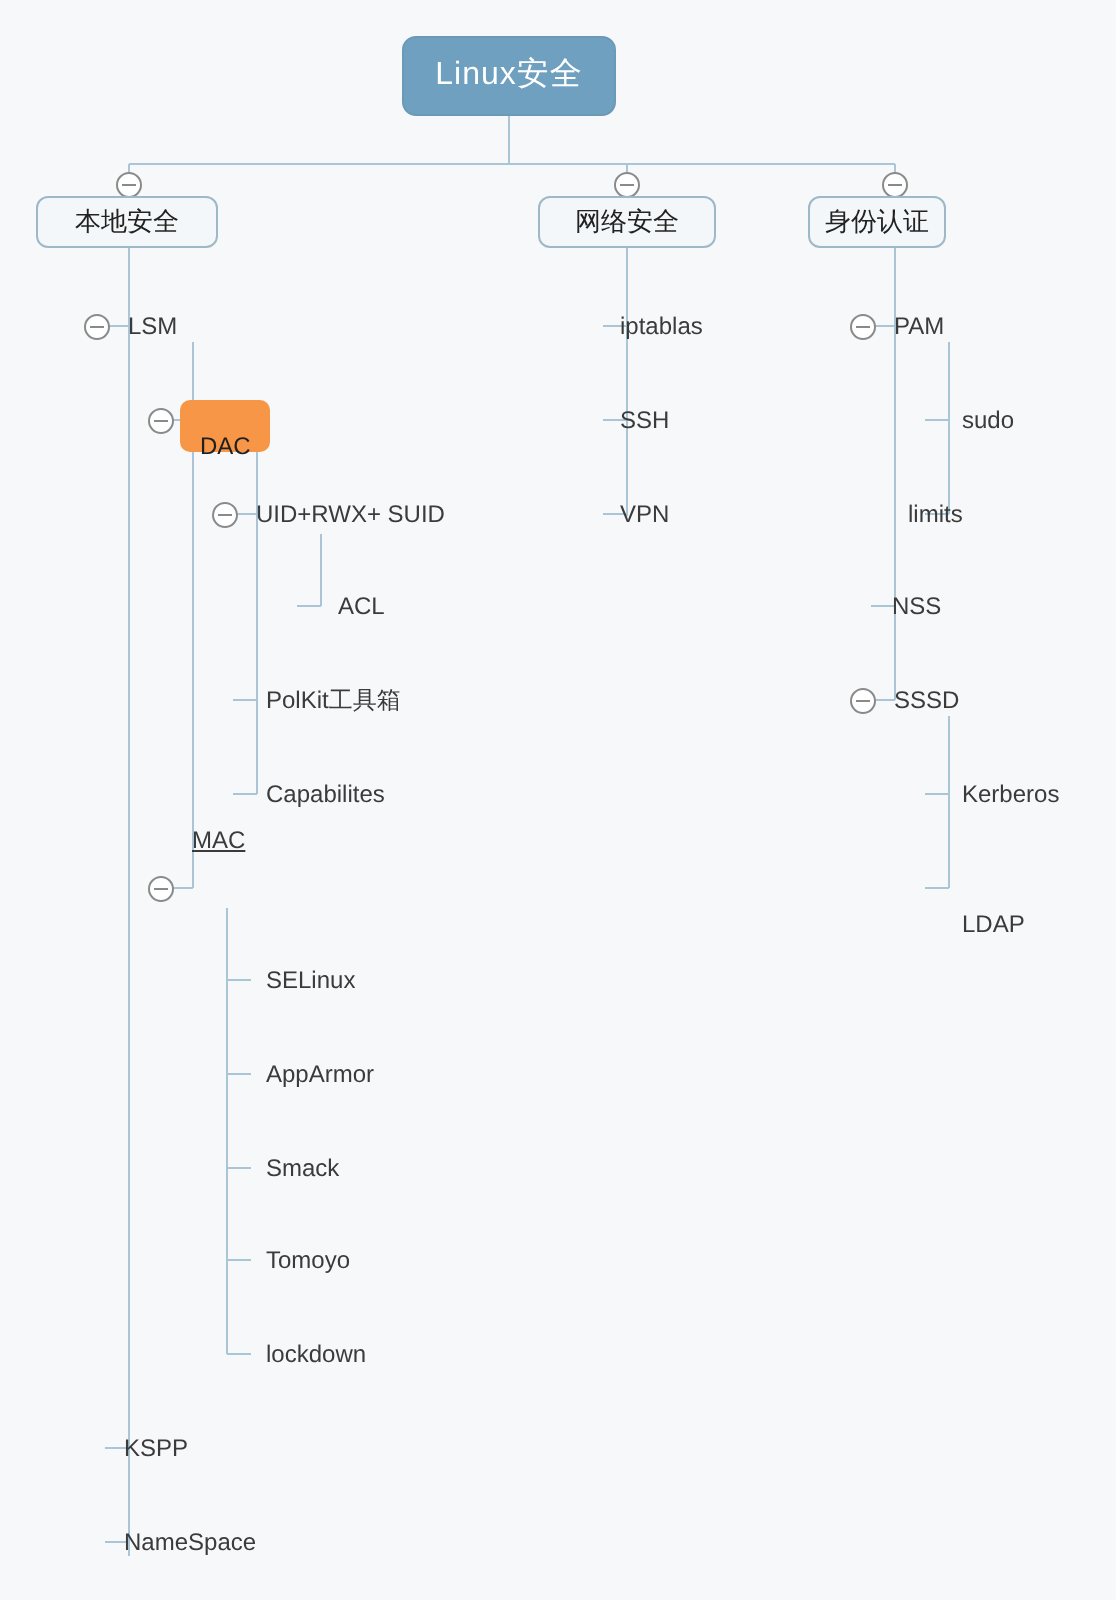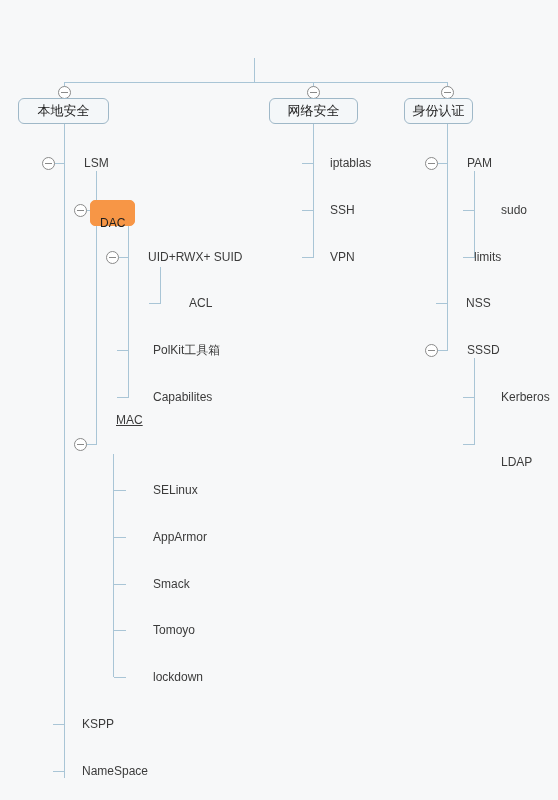--- a/index.html
+++ b/index.html
@@ -68,21 +68,20 @@
     height: 21px;
     text-align: center;
     padding: 12px 9px;
   }
   
   .node-plain {
     color: #3b3b3b;
     font-size: 12px;
     line-height: 14px;
     height: 14px;
-    padding-left: 20px;
   }
   .toggle {
     position: absolute;
     width: 13px;
     height: 13px;
     border: 1px solid #8a8a8a;
     border-radius: 50%;
     background: #ffffff;
     box-sizing: border-box;
   }
@@ -150,20 +149,23 @@
       <path d="M474.5 171 L474.5 257"></path>
       <path d="M474.5 210 L462.5 210"></path>
       <path d="M474.5 257 L462.5 257"></path>
 
       <path d="M474.5 358 L474.5 444"></path>
       <path d="M474.5 397 L462.5 397"></path>
       <path d="M474.5 444 L462.5 444"></path>
     </g>
   </svg>
 
+  <div class="node node-root" style="left:201px; top:18px; width:107px;">
+    <span>Linux安全</span>
+  </div>
 
   <div class="toggle" style="left:58px; top:86px;"></div>
   <div class="toggle" style="left:307px; top:86px;"></div>
   <div class="toggle" style="left:441px; top:86px;"></div>
 
   <div class="node node-boxed" style="left:18px; top:98px; width:91px;">
     <span>本地安全</span>
   </div>
   <div class="node node-boxed" style="left:269px; top:98px; width:89px;">
     <span>网络安全</span>

